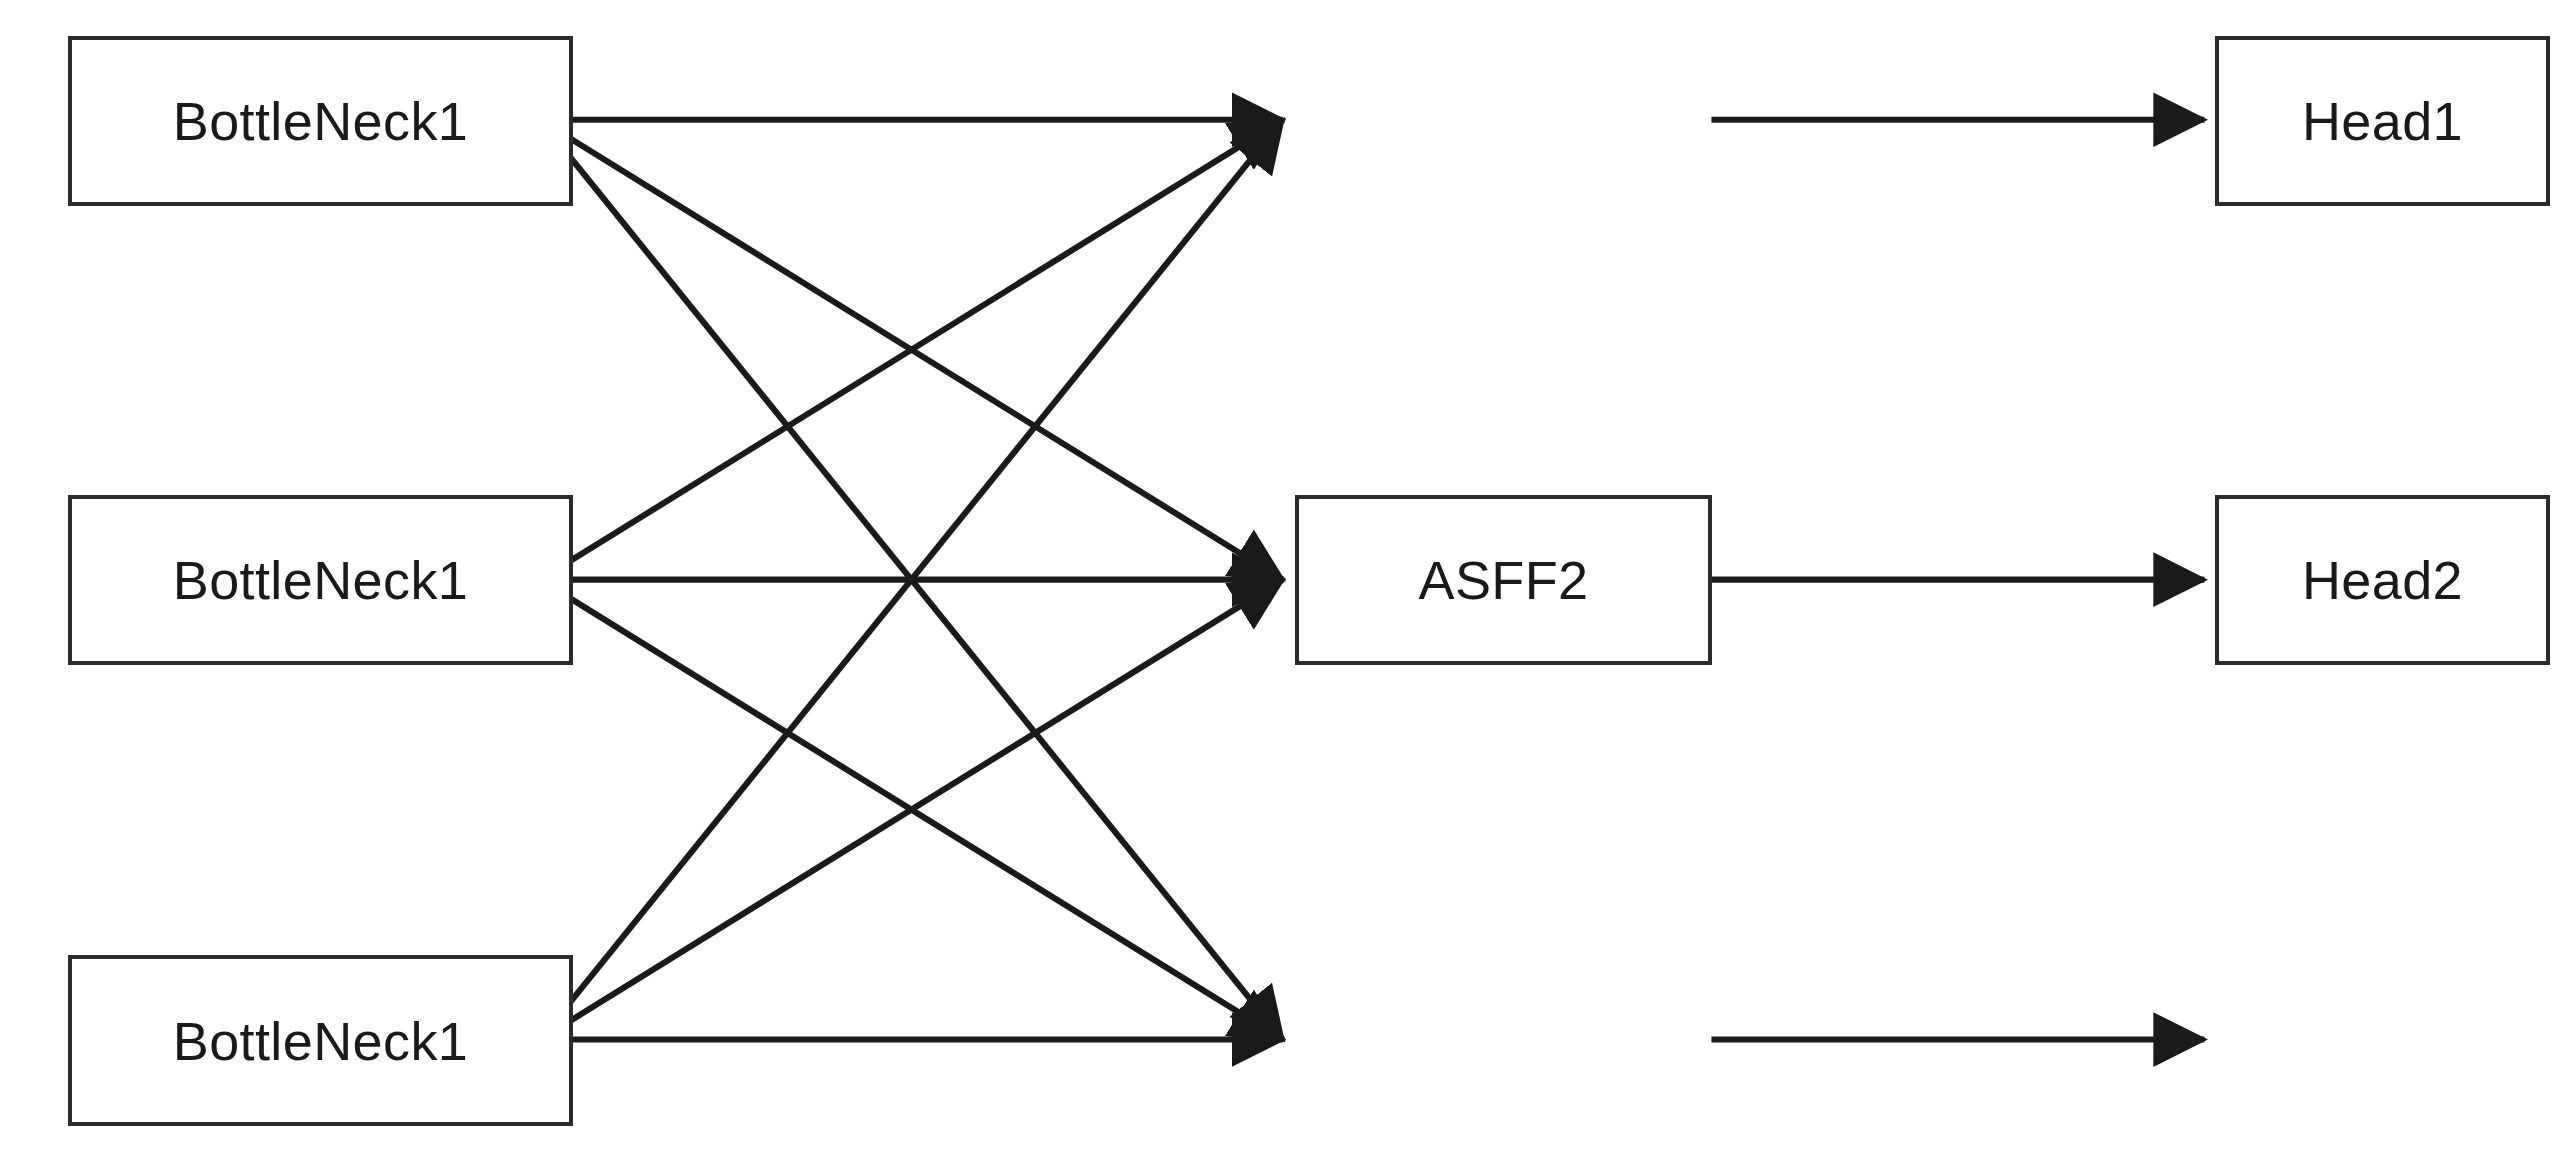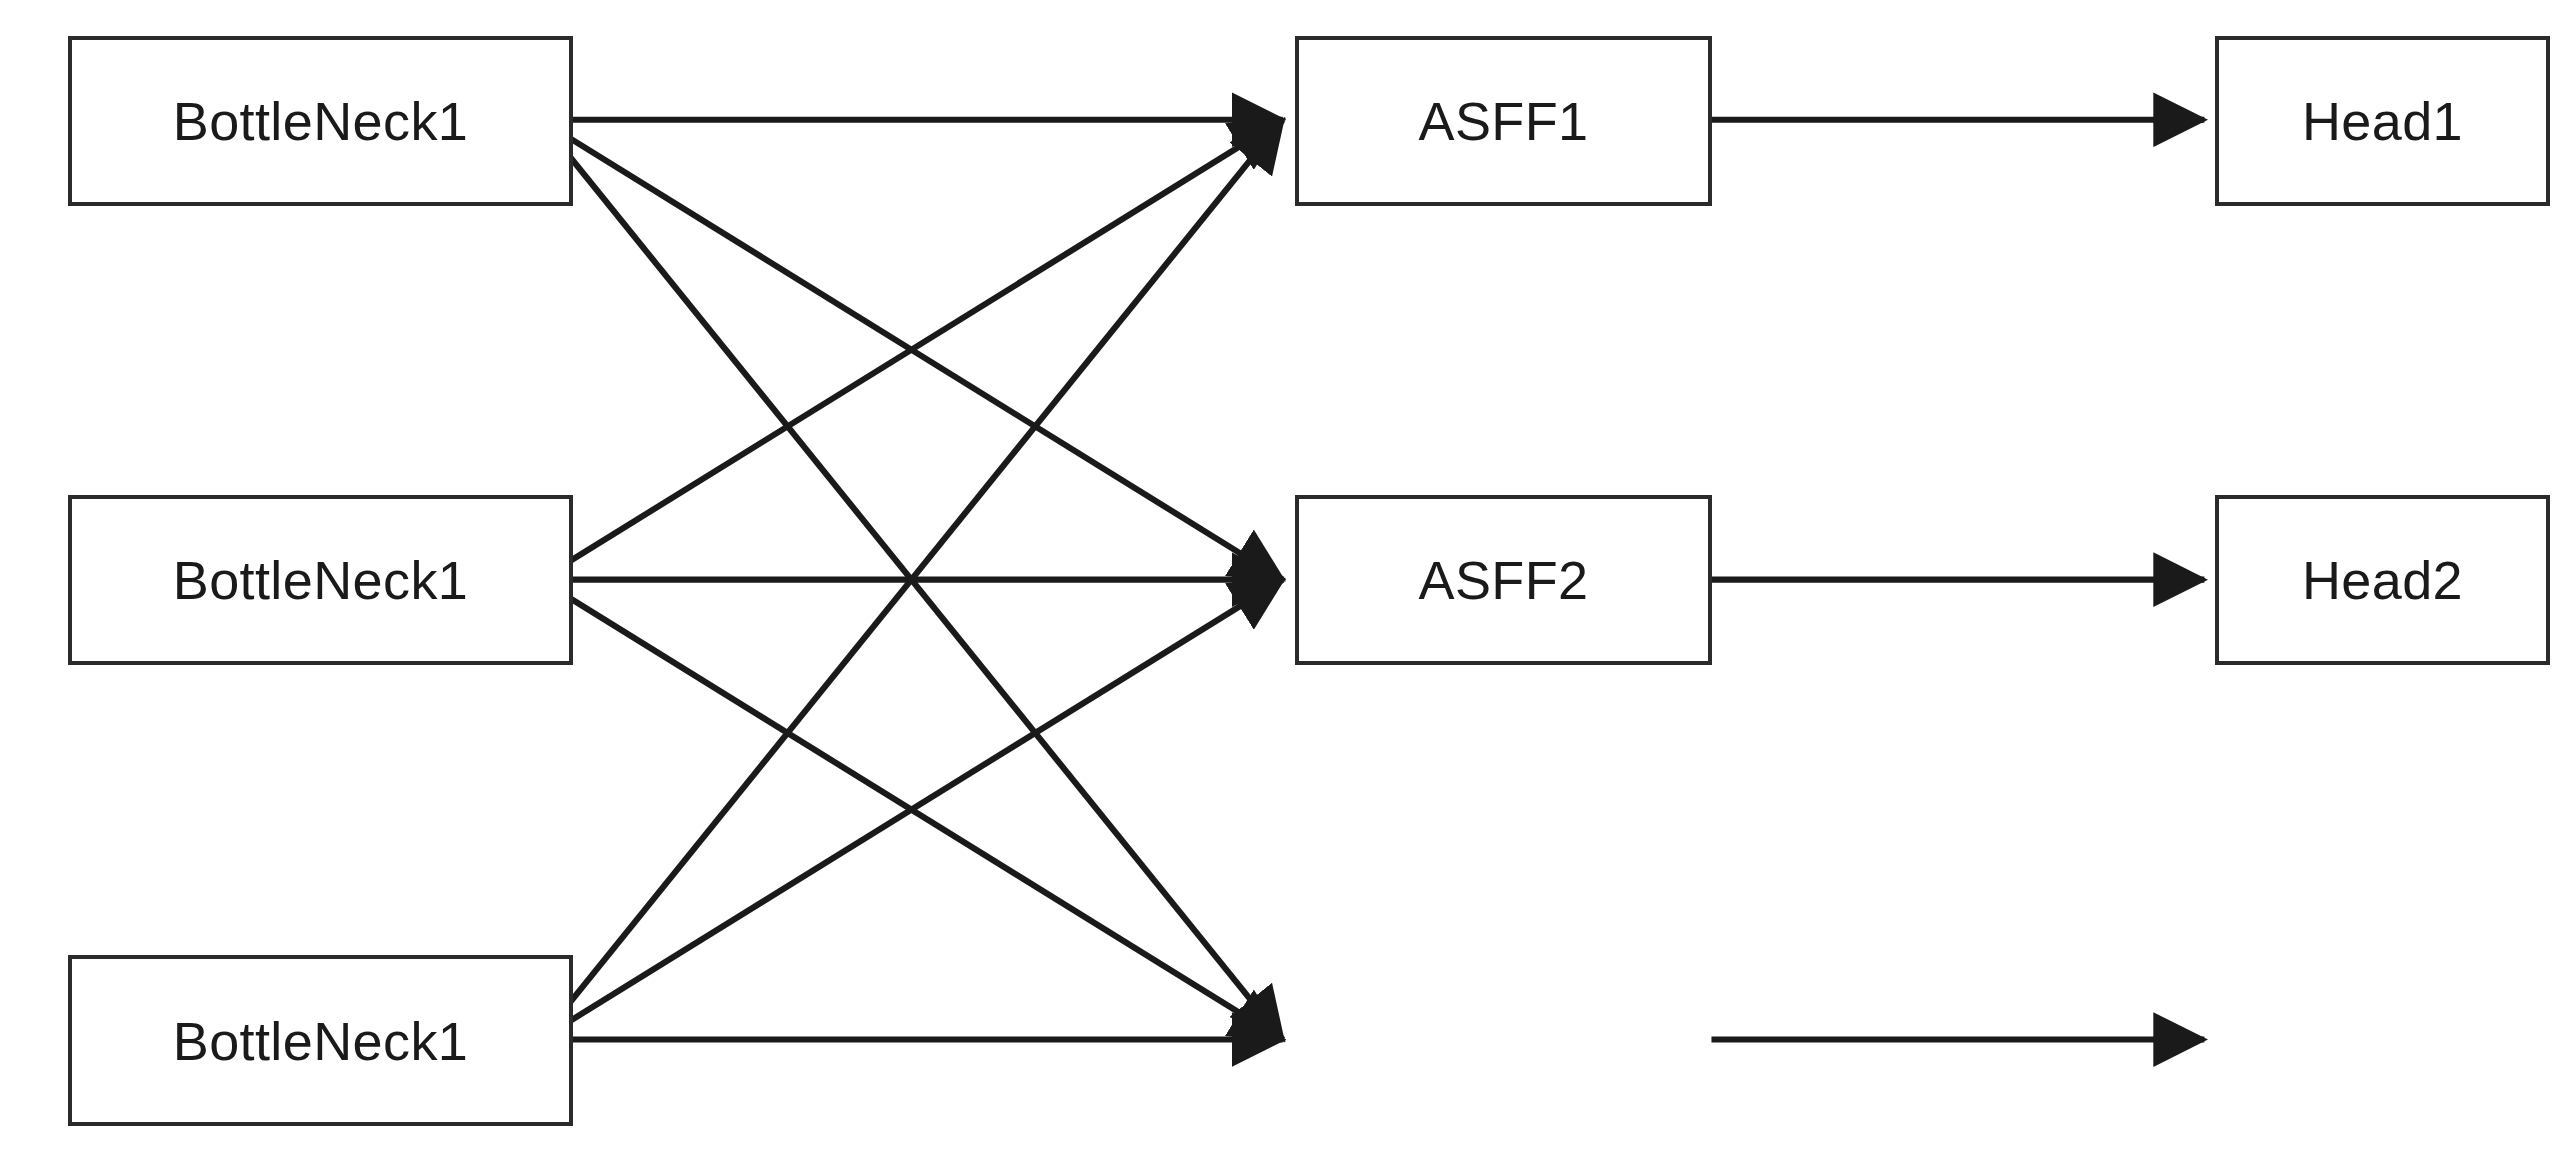--- a/index.html
+++ b/index.html
@@ -88,23 +88,20 @@
   <div class="node-box col-backbone row-1">
     <span class="node-label">BottleNeck1</span>
   </div>
   <div class="node-box col-backbone row-2">
     <span class="node-label">BottleNeck1</span>
   </div>
   <div class="node-box col-backbone row-3">
     <span class="node-label">BottleNeck1</span>
   </div>
 
-  <div class="node-box col-asff row-1">
-    <span class="node-label">ASFF1</span>
-  </div>
   <div class="node-box col-asff row-2">
     <span class="node-label">ASFF2</span>
   </div>
 
   <div class="node-box col-head row-1">
     <span class="node-label">Head1</span>
   </div>
   <div class="node-box col-head row-2">
     <span class="node-label">Head2</span>
   </div>

